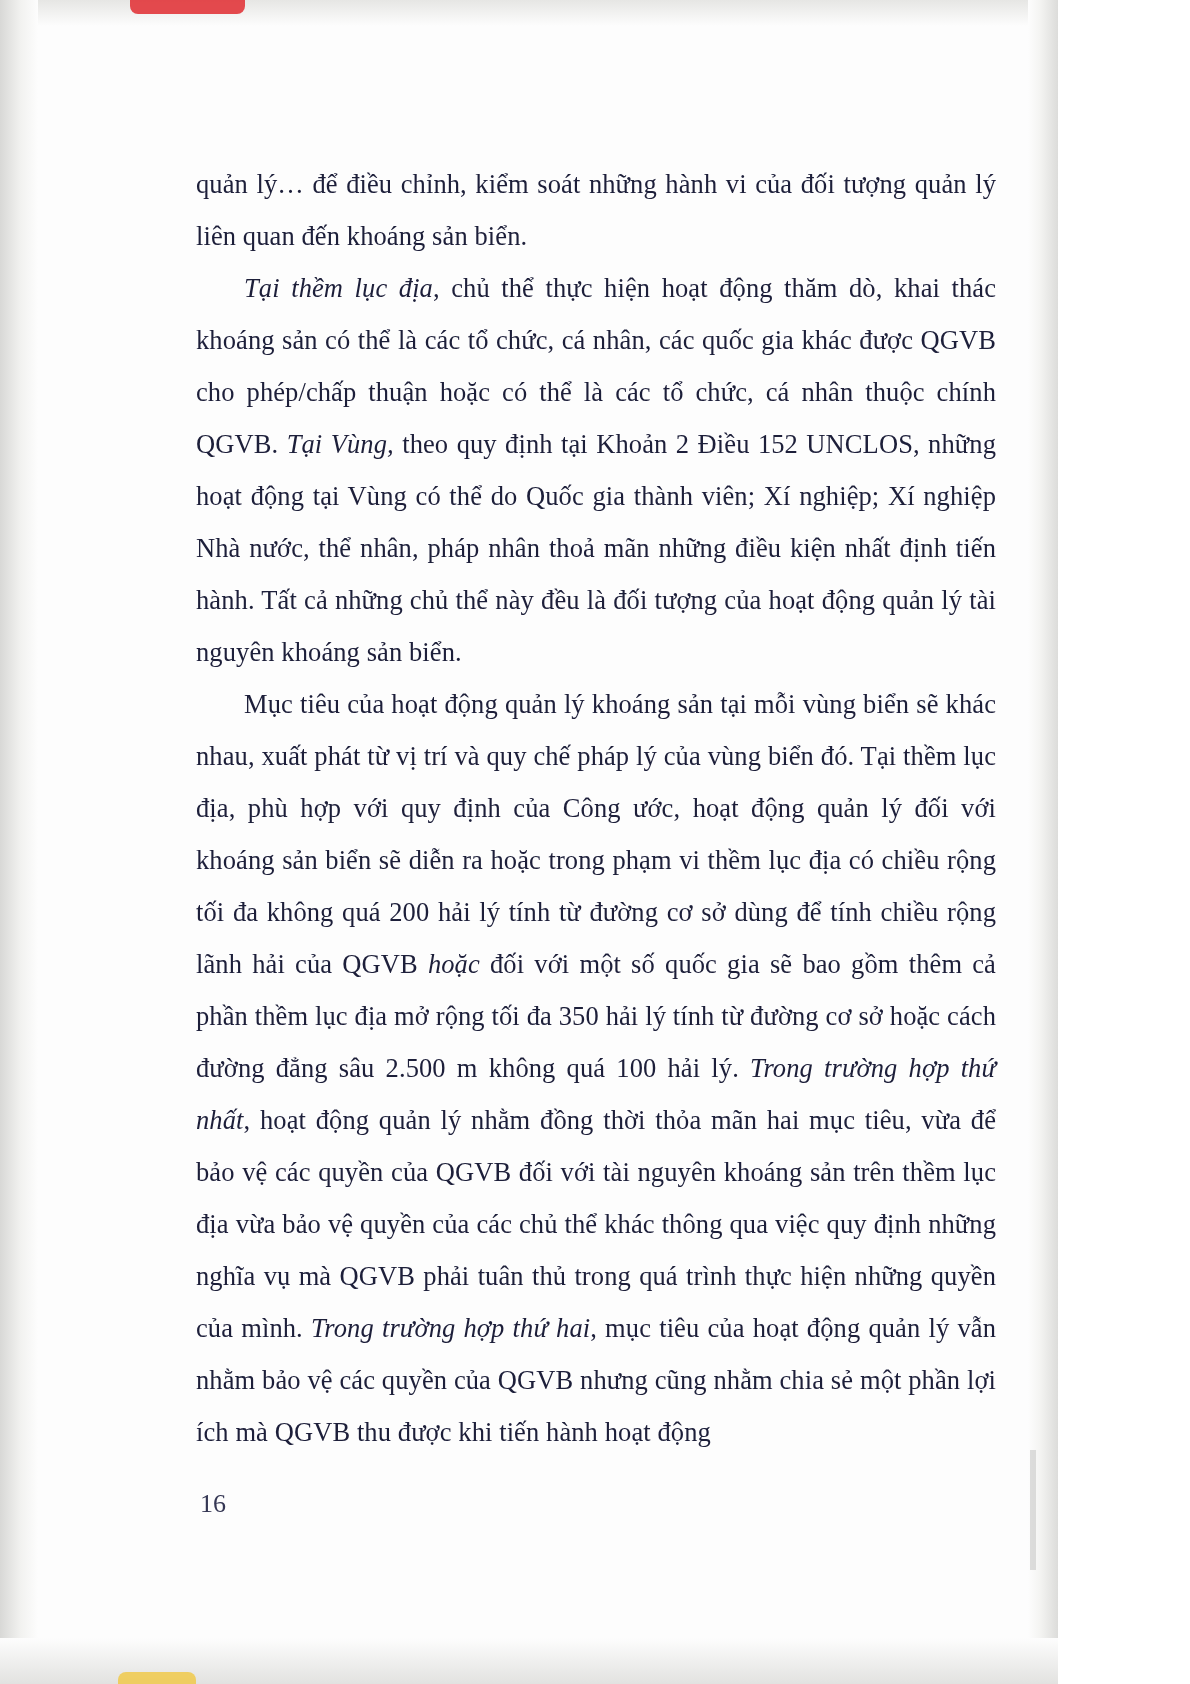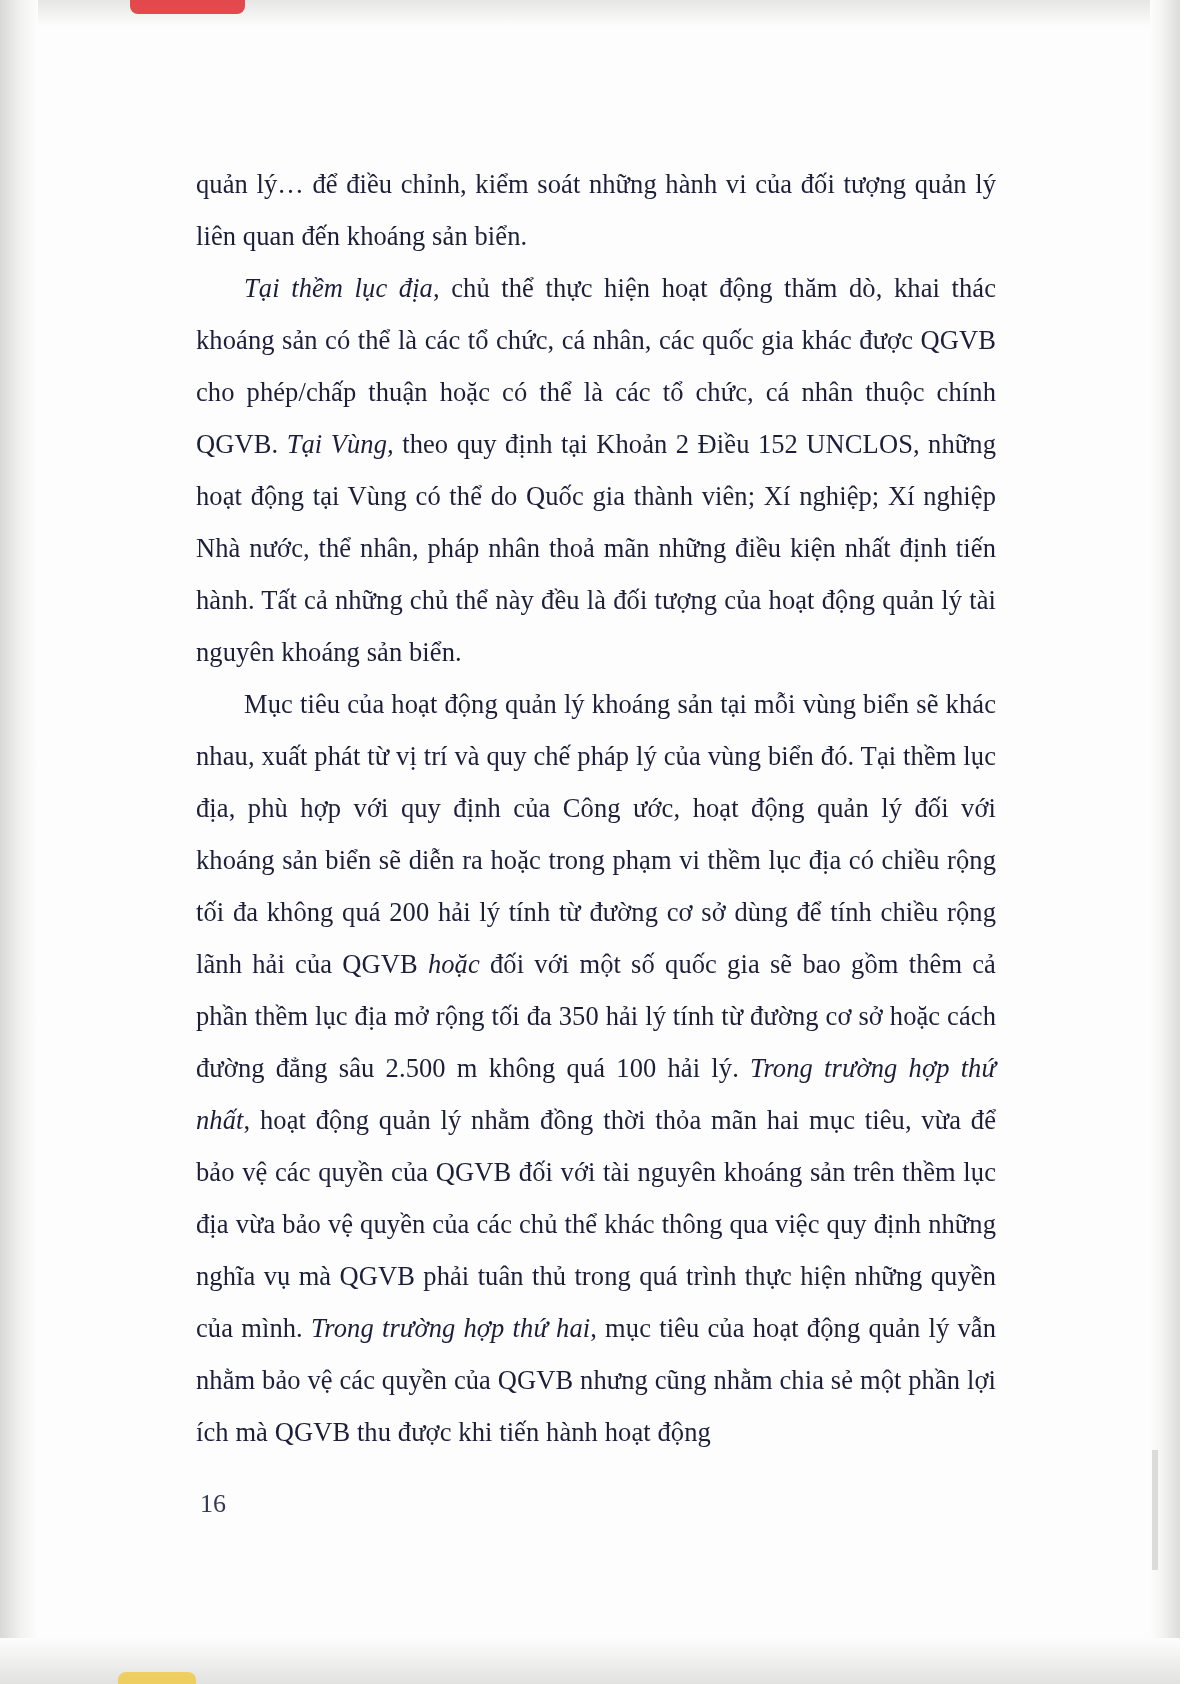--- a/index.html
+++ b/index.html
@@ -2,21 +2,21 @@
 <html><head>
 <meta charset="utf-8">
 <style>
   html, body {
     margin: 0;
     padding: 0;
     background: #ffffff;
   }
   .page {
     position: relative;
-    width: 1180px;
+    width: 1058px;
     height: 1684px;
     background: #fdfdfd;
     overflow: hidden;
     font-family: "Liberation Serif", serif;
   }
   
   .scan-edge-left {
     position: absolute;
     top: 0; left: 0;
     width: 38px; height: 100%;

